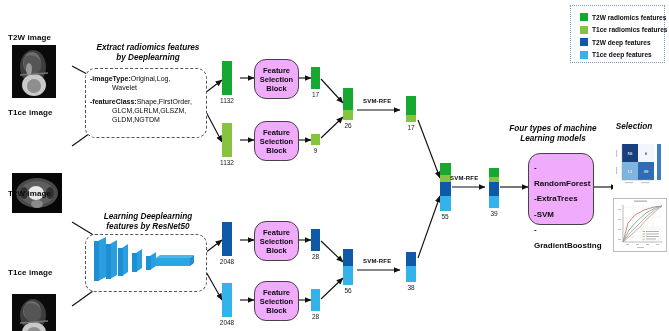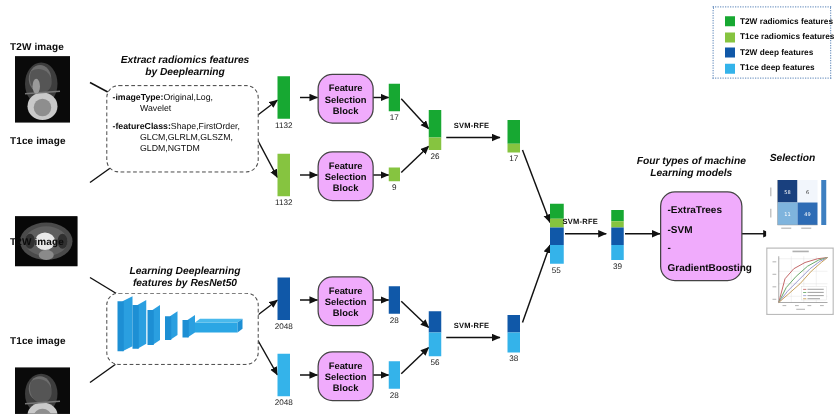--- a/index.html
+++ b/index.html
@@ -257,20 +257,21 @@
   <div class="seg" style="height:30%;background:#34b3ea;"></div>
 </div>
 <div class="abs num" style="left:479px;top:210px;width:30px;">39</div>
 
 <div class="abs ital" style="left:498px;top:124px;width:110px;">
   <span>Four types of machine</span><br>
   <span>Learning models</span>
 </div>
 <div class="abs solid" style="left:528px;top:153px;width:64px;height:70px;">
   <div class="mlist" style="padding:6px 0 0 5px;">
+    <div>-RandomForest</div>
     <div>-ExtraTrees</div>
     <div>-SVM</div>
     <div>-GradientBoosting</div>
   </div>
 </div>
 
 <div class="abs ital" style="left:604px;top:122px;width:60px;">Selection</div>
 
 <div class="cm" style="left:613px;top:140px;width:52px;height:50px;">
   <svg width="52" height="50" viewBox="0 0 52 50">

